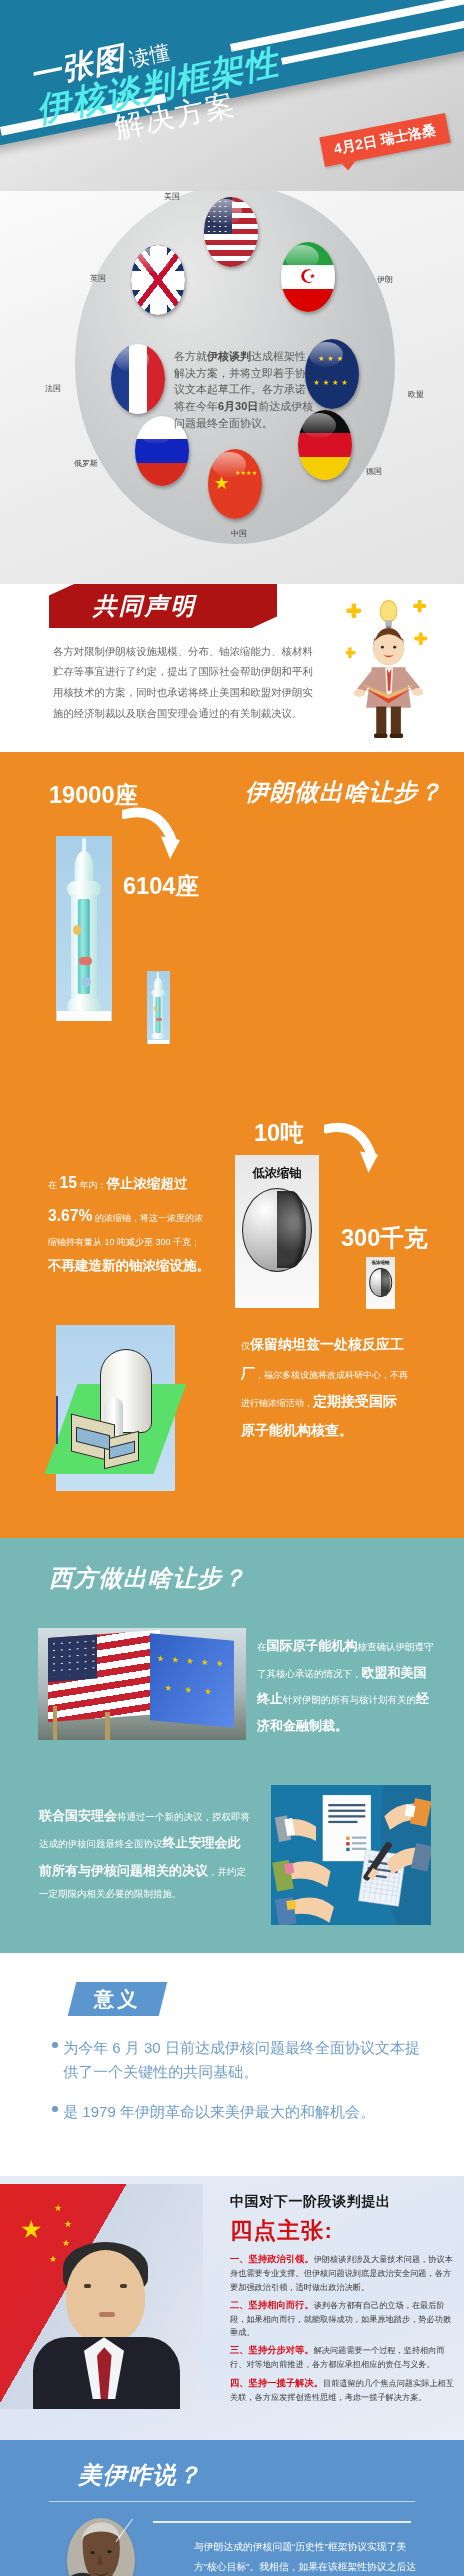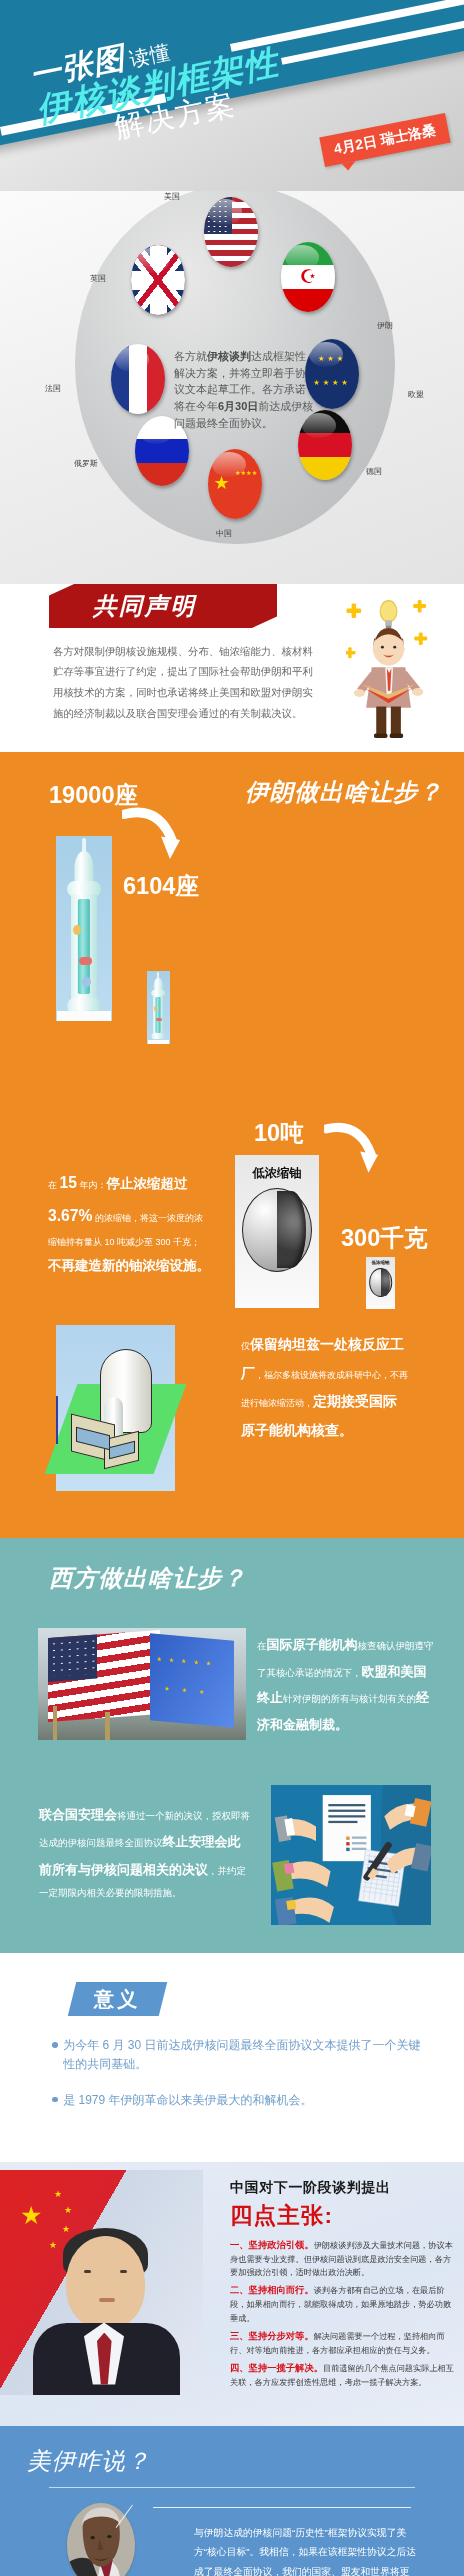--- a/index.html
+++ b/index.html
@@ -317,21 +317,21 @@
     margin-left: 72px; width: 91px; height: 34px;
     background:#5b96cf; transform: skewX(-14deg);
     display:flex; align-items:center; justify-content:center;
   }
   .tag-blue span {
     transform: skewX(14deg);
     color:#ffffff; font-size: 20px; font-weight:bold; letter-spacing:3.4px;
   }
   .meaning-list { margin: 20px 0 0 52px; width: 370px; }
   .meaning-item {
-    display:flex; color:#6f9ecb; font-size: 12px; line-height: 1.62;
+    display:flex; color:#6f9ecb; font-size: 15px; line-height: 1.62;
     margin-bottom: 15.7px;
   }
   .dot {
     width: 5.6px; height: 5.6px; border-radius:50%; background:#6f9ecb;
     margin: 6.2px 5.6px 0 0; flex: 0 0 auto;
   }
 
   
   .sec-china {
     position:relative; background: linear-gradient(160deg,#e6ecf6 0%,#dde6f3 60%,#e9eef7 100%);
@@ -369,22 +369,22 @@
     font-size: 22.5px; font-weight:bold; color:#d30f12; letter-spacing:1.1px;
     margin-top: 3.4px;
   }
   .china-points { margin-top: 6.7px; }
   .cp { font-size: 8.2px; line-height: 1.62; color:#3a3a3a; margin-bottom: 3.9px; }
   .cp b { color:#d8101a; font-weight:bold; font-size: 9.3px; }
 
   
   .sec-quotes { position:relative; background:#5b94cc; padding: 19px 0 22.5px 0; }
   .q-title {
-    font-size: 23.6px; font-weight:normal; font-style:italic; color:#ffffff;
-    letter-spacing: 1.1px; padding-left: 27px; margin-bottom: 10px;
+    font-size: 23.6px; font-weight:bold; font-style:italic; color:#ffffff;
+    letter-spacing: 1.1px; padding-left: 78px; margin-bottom: 10px;
   }
   .q-rule { height: 1.1px; background: rgba(255,255,255,0.65); margin: 0 49px 13.5px 49px; }
   .q-block { position:relative; min-height: 145px; }
   .portrait {
     position:absolute; width: 68px; height: 85px; border-radius: 50%;
     overflow:hidden; box-shadow: 0 1.1px 2.8px rgba(0,0,0,0.18);
   }
   .por-a { left: 67px; top: 2.2px;  background: linear-gradient(160deg,#a9a59c,#6e6a60); }
   .q-text {
     position:absolute; color:#ffffff; font-size: 9.8px; line-height: 2.0;
@@ -422,21 +422,21 @@
     <div class="flag-label" style="left:164px; top:0px;">美国</div>
 
     <div class="flag f-uk">
         <div class="f-uk-i"></div>
       </div>
     <div class="flag-label" style="left:90px; top:82px;">英国</div>
 
     <div class="flag f-ir">
         <div class="f-ir-i"></div>
       </div>
-    <div class="flag-label" style="left:377px; top:83px;margin-top:46px;">伊朗</div>
+    <div class="flag-label" style="left:377px; top:83px;">伊朗</div>
 
     <div class="flag f-fr">
         <div class="f-fr-i"></div>
       </div>
     <div class="flag-label" style="left:45px; top:192px;text-align:center;">法国</div>
 
     <div class="flag f-eu">
         <div class="f-eu-i"></div>
       </div>
     <div class="flag-label" style="left:408px; top:198px;">欧盟</div>
@@ -447,21 +447,21 @@
     <div class="flag-label" style="left:74px; top:267px;">俄罗斯</div>
 
     <div class="flag f-de">
         <div class="f-de-i"></div>
       </div>
     <div class="flag-label" style="left:366px; top:275px;">德国</div>
 
     <div class="flag f-cn">
         <div class="f-cn-i"></div>
       </div>
-    <div class="flag-label" style="left:216px; top:337px;">中国</div>
+    <div class="flag-label" style="left:231px; top:337px;">中国</div>
 
     <div class="circle-text">
       <span>各方就</span><b>伊核谈判</b><span>达成框架性解决方案，并将立即着手协议文本起草工作。各方承诺将在今年</span><b>6月30日</b><span>前达成伊核问题最终全面协议。</span>
     </div>
   </div>
 
   <div class="joint">
     <div class="ribbon-tail"></div>
     <div class="ribbon">
       <div class="ribbon-text">共同声明</div>
@@ -588,21 +588,21 @@
       <div style="position:absolute;left:20px;top:106px;width:34px;height:14.6px;background:#8fb7d4;transform:skewY(14deg);border:0.6px solid #2a2a2a;"></div>
       <div style="position:absolute;left:53px;top:119px;width:26px;height:12.3px;background:#8fb7d4;transform:skewY(-14deg);border:0.6px solid #2a2a2a;"></div>
       <div style="position:absolute;left:0px;top:71px;width:2.2px;height:48px;background:#2b3fa8;"></div>
     </div>
 
     <div class="p3-text">
       <span>仅</span><b>保留纳坦兹一处核反应工厂</b><span>，福尔多核设施将改成科研中心，不再进行铀浓缩活动，</span><b>定期接受国际原子能机构核查。</b>
     </div>
   </div>
 
-  <div class="sec-teal" style="height:415px;font-family:Liberation Mono, monospace;">
+  <div class="sec-teal" style="height:415px;">
     <div class="sec-title-teal">西方做出啥让步？</div>
 
     <div class="flagphoto">
       <div class="fp-us"></div>
       <div class="fp-eu"></div>
       <div style="position:absolute;left:14.6px;bottom:0;width:4.5px;height:34px;background:#b59b5f;"></div>
       <div style="position:absolute;left:67px;bottom:0;width:4.5px;height:28px;background:#b59b5f;"></div>
     </div>
 
     <div class="w1-text">

